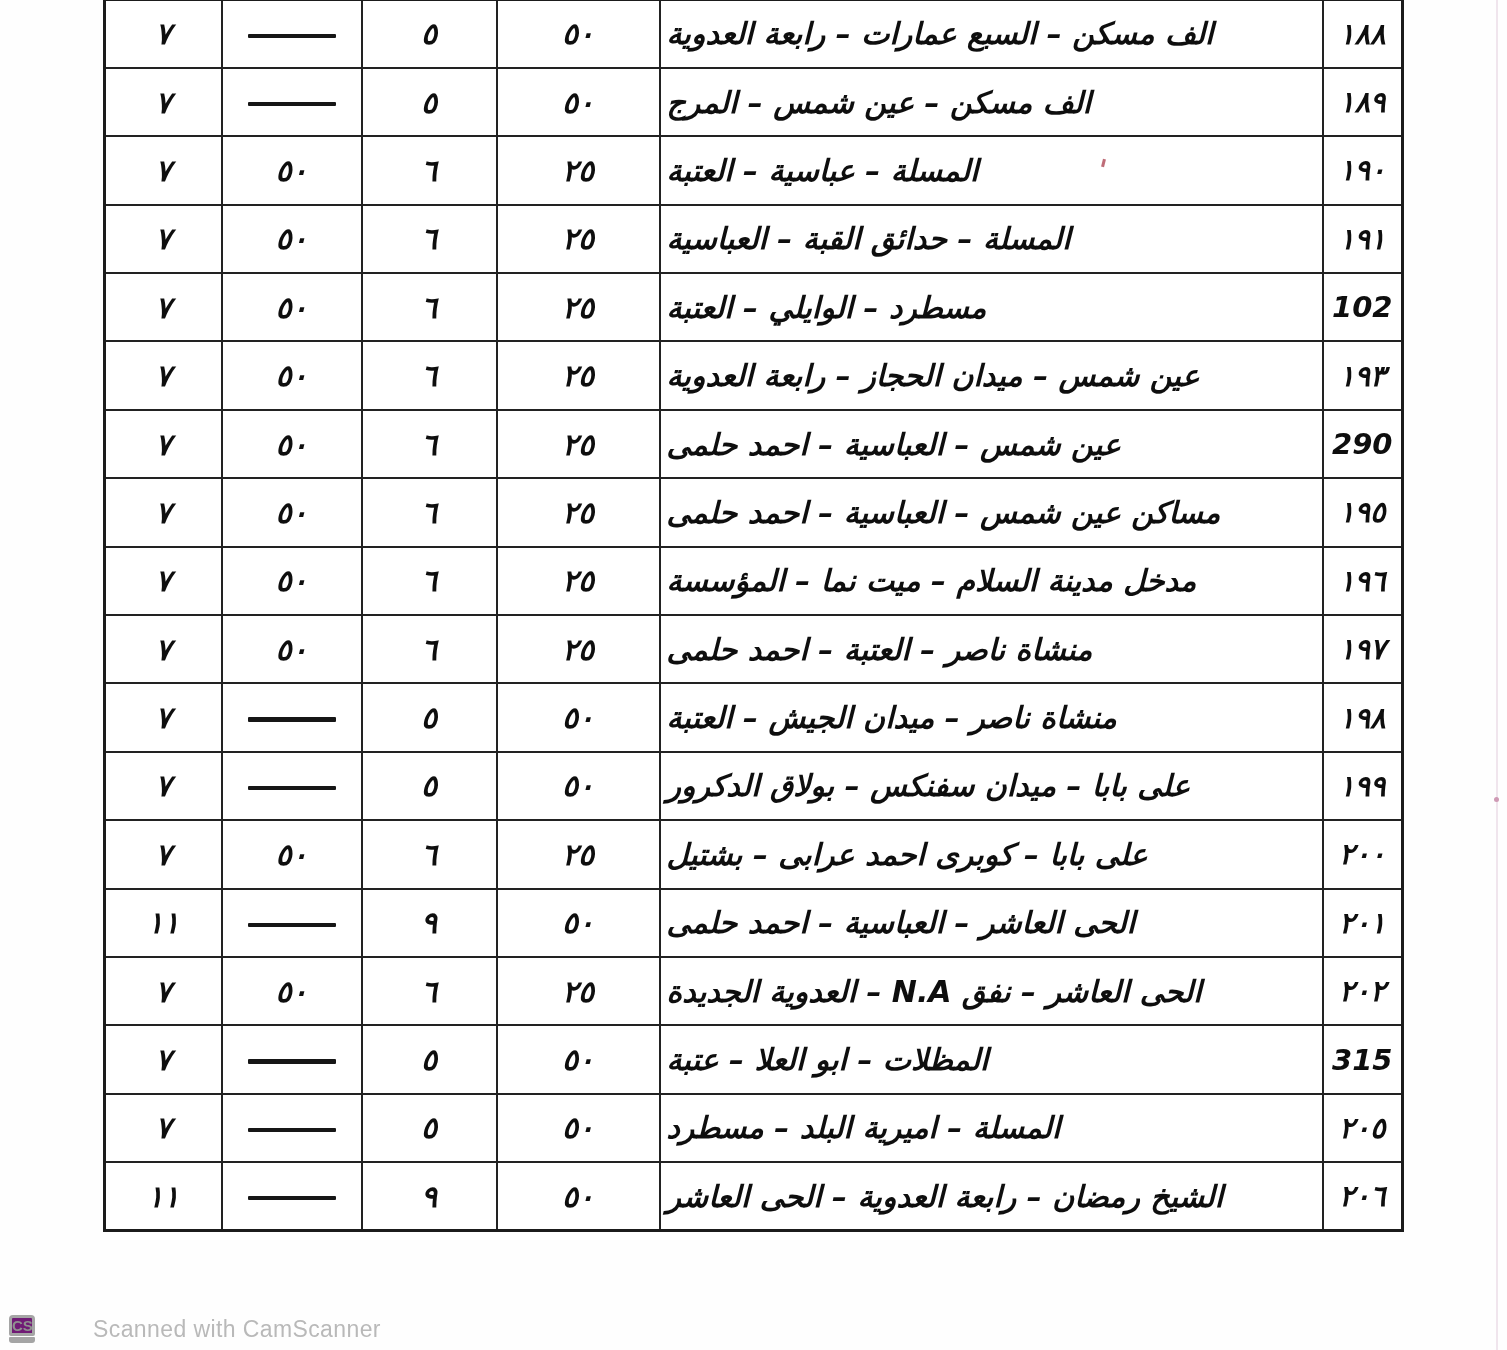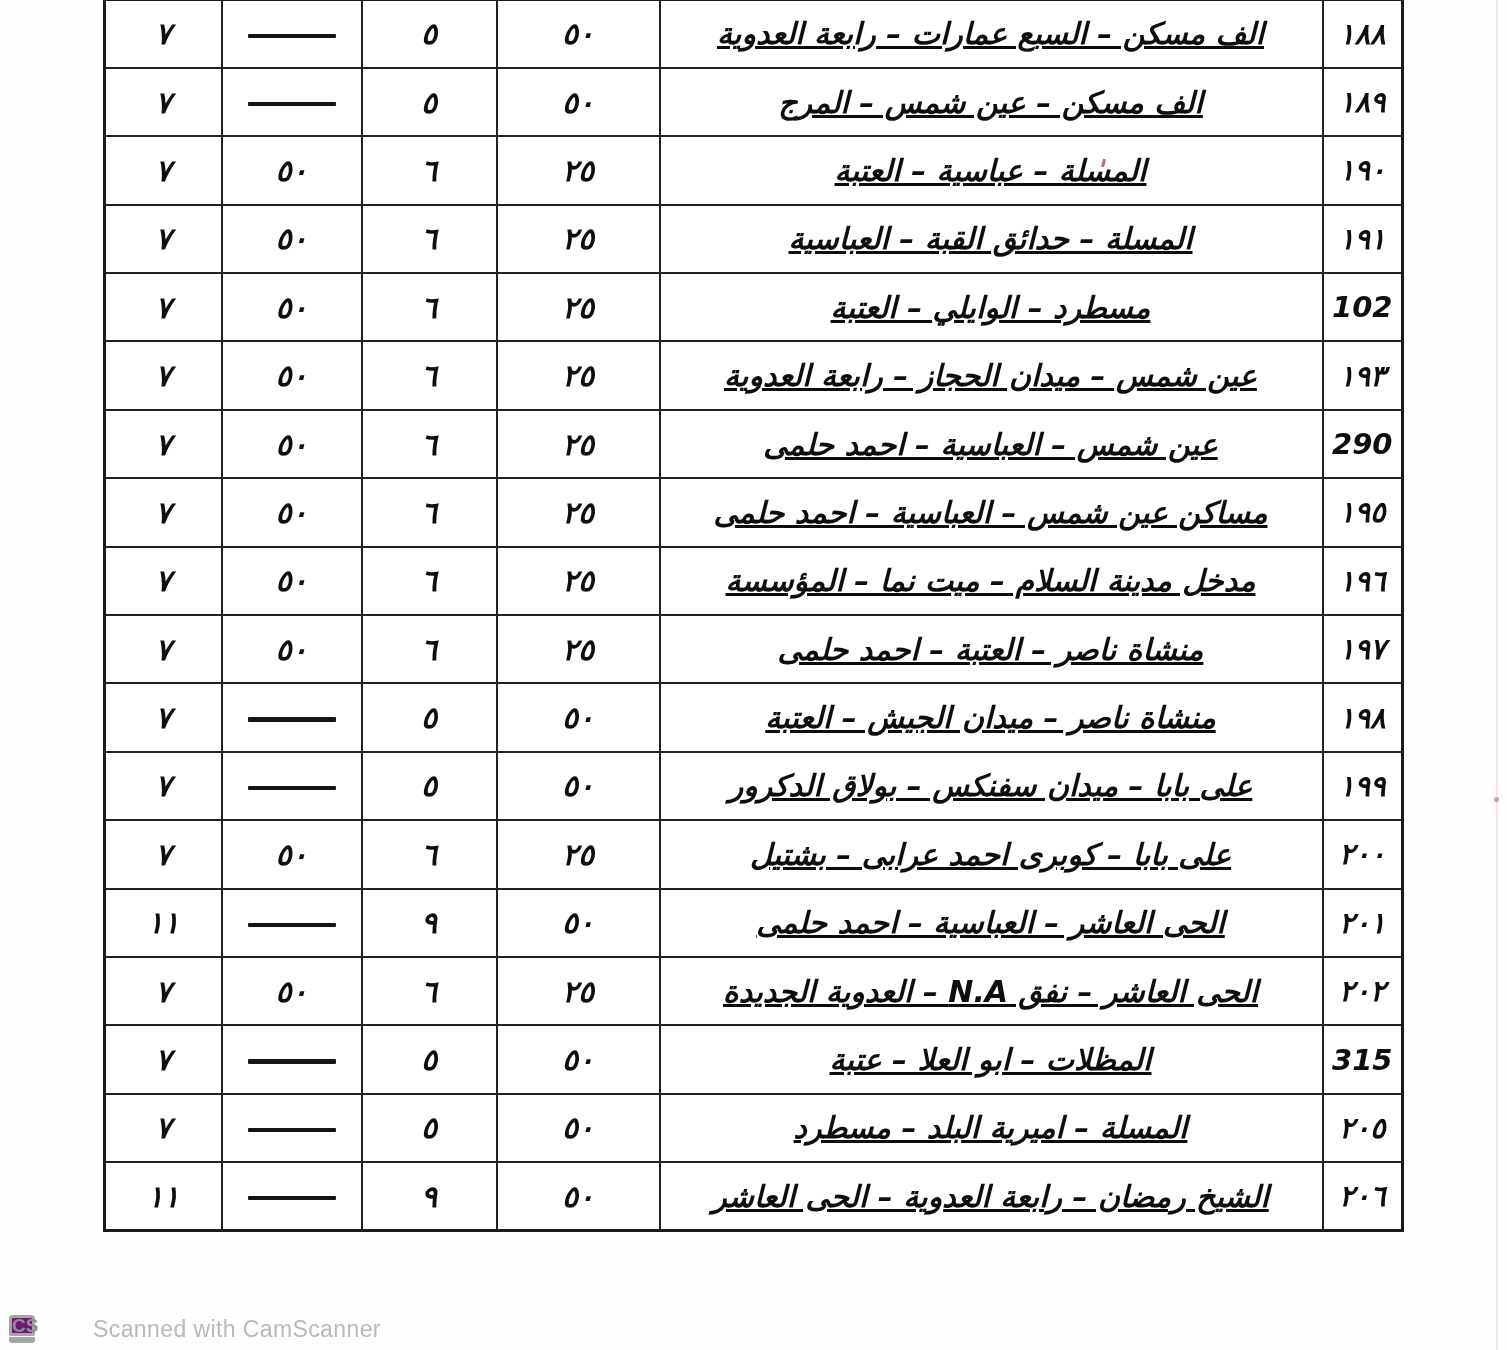--- a/index.html
+++ b/index.html
@@ -21,42 +21,42 @@
   }
   .routes-table tr{height:68.4px}
   .routes-table td{
     border:2.5px solid #222;
     text-align:center;vertical-align:middle;
     color:#0e0e0e;font-weight:700;font-style:italic;
     overflow:hidden;white-space:nowrap;
   }
   td.c-num{font-size:30px}
   td.c-route{
-    font-size:30px;text-align:center;direction:rtl;
-    padding-right:7px;padding-left:6px;text-decoration:underline;
+    font-size:30px;text-align:left;direction:rtl;
+    padding-right:7px;padding-left:6px;
   }
   td.c-no{font-size:29px}
   .dash{
     display:inline-block;width:88px;height:4.5px;
     background:#161616;vertical-align:middle;border-radius:1px;
   }
   
   .footer{
     position:absolute;left:9px;top:1315px;
     display:flex;align-items:flex-start;gap:11px;
     font-style:normal;
   }
   .cs-icon{
     width:26px;height:28px;position:relative;flex:0 0 auto;
   }
   .cs-box{
     box-sizing:border-box;width:26px;height:21px;
     border:3px solid #a5a5a5;border-radius:4px 4px 2px 2px;
     background:#701a75;color:#8f8f8f;
-    font-family:"Liberation Sans",sans-serif;font-weight:700;font-size:19px;
+    font-family:"Liberation Sans",sans-serif;font-weight:700;font-size:15px;
     line-height:15px;text-align:center;
   }
   .cs-bar{
     position:absolute;left:0;bottom:0;width:26px;height:6px;
     background:#a5a5a5;border-radius:1px 1px 3px 3px;
   }
   .footer-text{
     font-family:"Liberation Sans",sans-serif;
     font-size:23px;line-height:28px;color:#b9b9b9;letter-spacing:.4px;margin-left:47px;
   }

